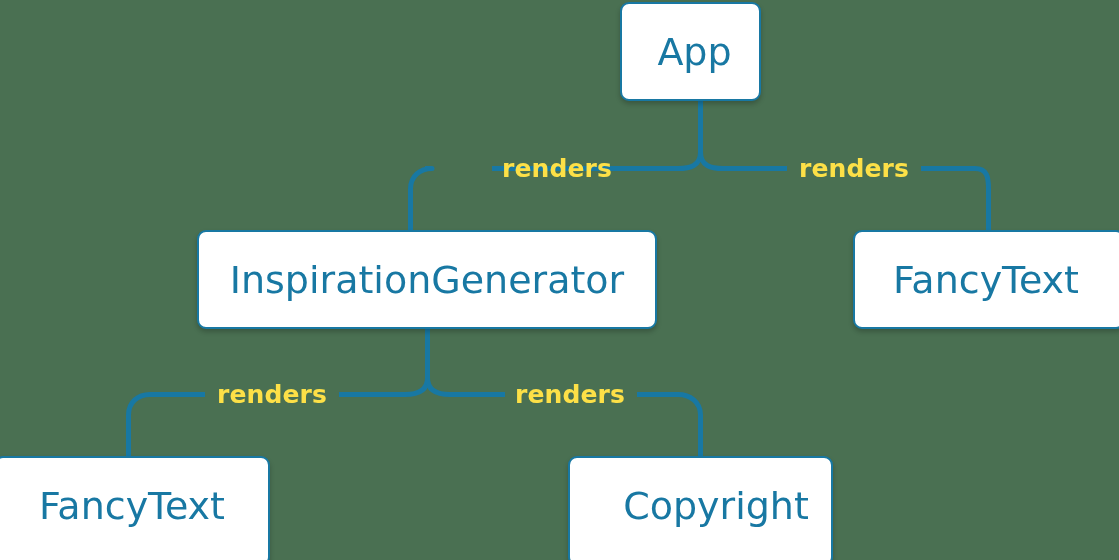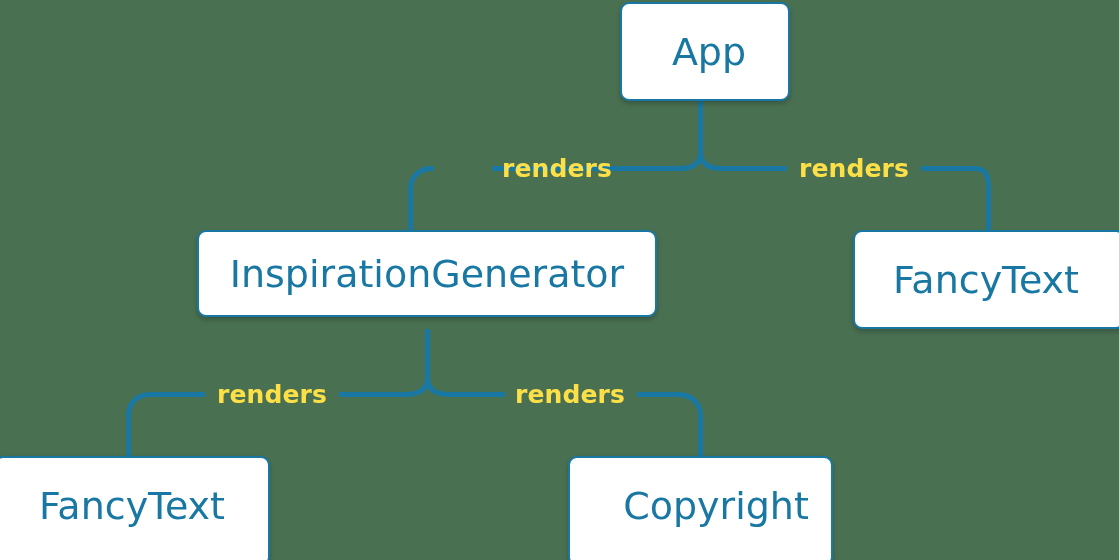--- a/index.html
+++ b/index.html
@@ -99,25 +99,25 @@
              L 678 394.5
              C 690 394.5, 700.5 402, 700.5 415
              L 700.5 456"></path>
   </svg>
 
   <div class="edge-label" style="left:557px; top:168px;">renders</div>
   <div class="edge-label" style="left:854px; top:168px;">renders</div>
   <div class="edge-label" style="left:272px; top:394px;">renders</div>
   <div class="edge-label" style="left:570px; top:394px;">renders</div>
 
-  <div class="node" style="left:620px; top:2px; width:170px; height:99px;padding-left:8px;">
+  <div class="node" style="left:620px; top:2px; width:141px; height:99px;padding-left:8px;">
     <span class="node-label">App</span>
   </div>
 
-  <div class="node" style="left:197px; top:230px; width:460px; height:87px;">
+  <div class="node" style="left:197px; top:230px; width:460px; height:99px;">
     <span class="node-label">InspirationGenerator</span>
   </div>
 
   <div class="node" style="left:853px; top:230px; width:272px; height:99px;">
     <span class="node-label" style="margin-right:6px;">FancyText</span>
   </div>
 
   <div class="node" style="left:-6px; top:456px; width:276px; height:110px;">
     <span class="node-label" style="margin-bottom:10px;">FancyText</span>
   </div>

